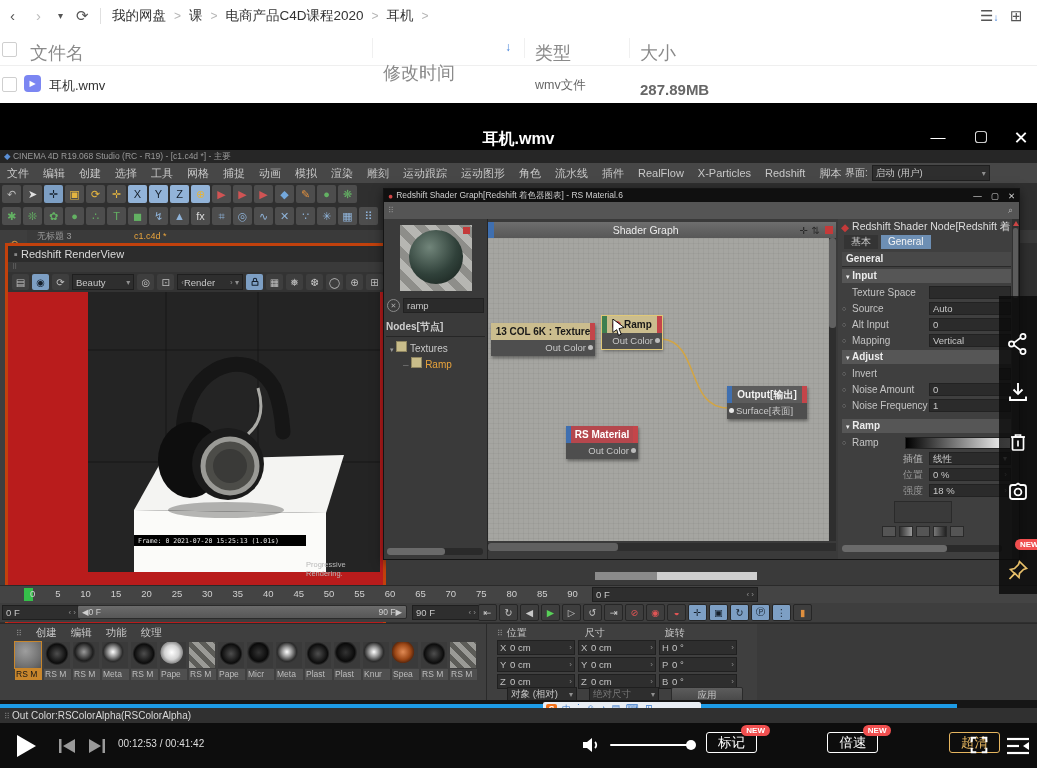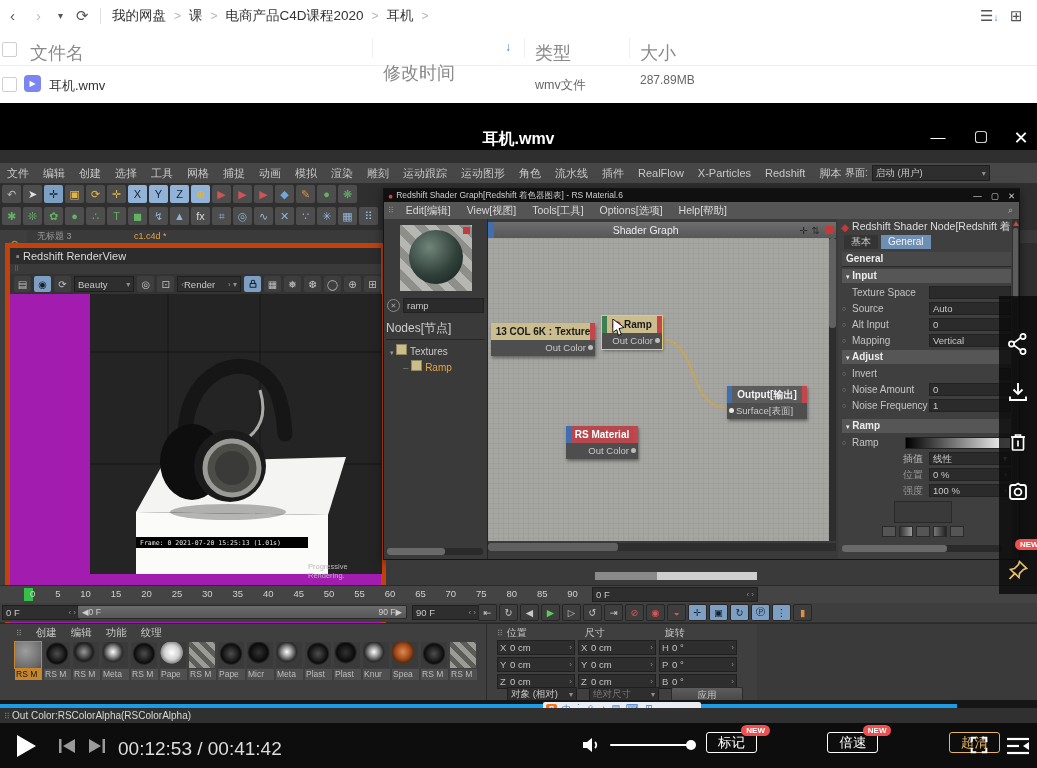--- a/index.html
+++ b/index.html
@@ -13,21 +13,21 @@
   .crumb{cursor:pointer;}
   .crumb-sep{color:#b5b5b5;font-size:12px;}
   .colhead{font-size:18px;color:#8a8a8a;}
   .chk{width:13px;height:13px;border:1px solid #cfcfcf;border-radius:2px;background:#fff;display:inline-block;}
   .file-icon{width:17px;height:17px;border-radius:4px;background:#7b86f2;color:#fff;font-size:8px;
              display:flex;align-items:center;justify-content:center;}
   
   .ptitle{font-size:16px;font-weight:bold;color:#fff;}
   .winbtn{color:#fff;font-size:15px;width:26px;text-align:center;cursor:pointer;}
   .ctrlbar{left:0;top:723px;width:1037px;height:45px;background:#0d0d0d;}
-  .timecode{font-size:19px;color:#ddd;}
+  .timecode{font-size:10px;color:#ddd;}
   .pbtn{border:1.5px solid #fff;border-radius:3px;color:#fff;font-size:13.5px;padding:2px 11px;position:relative;}
   .pbtn.gold{border-color:#e5b55f;color:#e5b55f;}
   .newbadge{position:absolute;top:-8px;right:-14px;background:#f04f4f;color:#fff;font-size:8px;
             padding:1px 5px;border-radius:7px;font-weight:bold;}
   .sideov{left:999px;top:296px;width:38px;height:298px;background:rgba(10,10,10,.8);}
   .sideicon{position:absolute;left:7px;width:24px;height:24px;}
   
   .c4dbg{background:#2f2f2f;}
   .menurow{display:flex;}
   .menuitem{padding:0 7px;font-size:11px;color:#c8c8c8;line-height:20px;white-space:nowrap;}
@@ -124,35 +124,38 @@
       <span class="abs colhead" style="left:535px;top:9px;">类型</span>
       <span class="abs" style="left:629px;top:6px;width:1px;height:20px;background:#f0f0f0;"></span>
       <span class="abs colhead" style="left:640px;top:9px;">大小</span>
     </div>
 
     <div class="abs" style="left:0;top:65px;width:1037px;height:38px;">
       <span class="abs chk" style="left:2px;top:12px;"></span>
       <span class="abs file-icon" style="left:24px;top:10px;">▶</span>
       <span class="abs" style="left:49px;top:12px;font-size:13px;color:#333;">耳机.wmv</span>
       <span class="abs" style="left:535px;top:12px;font-size:12.5px;color:#666;">wmv文件</span>
-      <span class="abs" style="left:640px;top:8px;font-size:12px;color:#666;">287.89MB</span>
+      <span class="abs" style="left:640px;top:16px;font-size:15px;color:#666;font-weight:bold;">287.89MB</span>
     </div>
   </div>
 
   <div class="abs" style="left:0;top:103px;width:1037px;height:665px;background:#000;">
     <div class="abs" style="left:0;top:15px;width:1037px;height:42px;display:flex;align-items:center;justify-content:center;">
       <span class="ptitle">耳机.wmv</span>
     </div>
     <span class="abs winbtn" style="left:925px;top:25px;">—</span>
     <span class="abs winbtn" style="left:968px;top:24px;">▢</span>
     <span class="abs winbtn" style="left:1008px;top:24px;font-size:18px;">✕</span>
   </div>
 
   <div class="abs c4dbg" style="left:0;top:150px;width:1037px;height:558px;">
 
+    <div class="abs" style="left:0;top:0;width:1037px;height:13px;background:#262626;color:#9a9a9a;font-size:8.5px;line-height:13px;padding-left:4px;box-sizing:border-box;">
+      <span style="color:#5a8fd6;">◆ </span><span>CINEMA 4D R19.068 Studio (RC - R19) - [c1.c4d *] - 主要</span>
+    </div>
 
     <div class="abs menurow" style="left:0;top:13px;width:845px;height:20px;background:#474747;">
 
     <span class="menuitem">文件</span>
         <span class="menuitem">编辑</span>
         <span class="menuitem">创建</span>
         <span class="menuitem">选择</span>
         <span class="menuitem">工具</span>
         <span class="menuitem">网格</span>
         <span class="menuitem">捕捉</span>
@@ -238,21 +241,21 @@
         <span class="ltool" style="color: rgb(168, 168, 168);">▩</span>
       </div>
 
     <div class="abs" style="left:27px;top:80px;width:1010px;height:13px;background:#3a3a3a;font-size:9px;line-height:13px;">
       <span style="color:#9a9a9a;padding-left:10px;">无标题 3</span>
       <span style="color:#e8a33c;padding-left:60px;">c1.c4d *</span>
     </div>
 
     <div class="abs" style="left:-30px;top:540px;width:80px;font-size:7.5px;color:#8f8f8f;letter-spacing:1px;transform:rotate(-90deg);">CINEMA 4D</div>
 
-    <div class="abs" style="left:5px;top:93px;width:381px;height:435px;background:#333;border:5px solid #c2410c;box-sizing:border-box;">
+    <div class="abs" style="left:5px;top:93px;width:381px;height:435px;background:#333;border:3px solid #c2410c;box-sizing:border-box;">
       <div style="height:16px;background:#2c2c2c;color:#dadada;font-size:11px;line-height:16px;padding-left:6px;">
         <span style="color:#888;">▪ </span><span>Redshift RenderView</span>
       </div>
       <div style="height:10px;background:#3a3a3a;color:#777;font-size:7px;line-height:10px;padding-left:4px;">⠿</div>
       <div style="height:20px;display:flex;gap:3px;align-items:center;padding-left:4px;">
         <span style="display:flex;gap:3px;">
             <span class="rvicon" style="color: rgb(192, 192, 192);">▤</span>
             <span class="rvicon" style="color: rgb(22, 32, 44); background: rgb(125, 159, 196);">◉</span>
             <span class="rvicon" style="color: rgb(192, 192, 192);">⟳</span>
           </span>
@@ -278,21 +281,21 @@
         <span style="display:flex;gap:3px;">
             <span class="rvicon" style="color: rgb(192, 192, 192);">▦</span>
             <span class="rvicon" style="color: rgb(192, 192, 192);">❅</span>
             <span class="rvicon" style="color: rgb(192, 192, 192);">❆</span>
             <span class="rvicon" style="color: rgb(192, 192, 192);">◯</span>
             <span class="rvicon" style="color: rgb(192, 192, 192);">⊕</span>
             <span class="rvicon" style="color: rgb(192, 192, 192);">⊞</span>
           </span>
       </div>
 
-      <div style="position:relative;height:371px;background:#a21caf;">
+      <div style="position:relative;height:371px;background:#b91c1c;">
         <svg width="292" height="280" viewBox="0 0 292 280" style="position:absolute;left:80px;top:0;">
           <rect x="0" y="0" width="292" height="280" fill="#242424"></rect>
           <line x1="78" y1="0" x2="78" y2="280" stroke="#171717"></line>
           <line x1="170" y1="0" x2="170" y2="280" stroke="#171717"></line>
           <line x1="0" y1="58" x2="292" y2="58" stroke="#171717"></line>
           <line x1="0" y1="170" x2="292" y2="170" stroke="#171717"></line>
           <polygon points="46,218 74,168 256,163 238,221" fill="#f4f4f2"></polygon>
           <polygon points="46,218 238,221 238,280 46,280" fill="#fbfbf9"></polygon>
           <ellipse cx="138" cy="218" rx="58" ry="8" fill="rgba(0,0,0,0.28)"></ellipse>
           <path d="M 96 150 C 88 80, 158 46, 186 96 C 192 110, 194 124, 195 140" stroke="#161616" stroke-width="15" fill="none" stroke-linecap="round"></path>
@@ -315,40 +318,33 @@
         <span>Redshift Shader Graph[Redshift 着色器图表] - RS Material.6</span>
         <span style="margin-left:auto;display:flex;gap:9px;color:#cfcfcf;">
           <span>—</span>
           <span>▢</span>
           <span>✕</span>
         </span>
       </div>
 
       <div style="height:17px;background:#555;display:flex;align-items:center;">
         <span style="color:#8a8a8a;font-size:8px;padding:0 4px;">⠿</span>
-        <span style="display:flex;">
-            <span class="sgmenu">Edit[编辑]</span>
-            <span class="sgmenu">View[视图]</span>
-            <span class="sgmenu">Tools[工具]</span>
-            <span class="sgmenu">Options[选项]</span>
-            <span class="sgmenu">Help[帮助]</span>
-          </span>
         <span style="margin-left:auto;padding-right:6px;color:#bbb;font-size:9px;">⌕</span>
       </div>
 
       <div class="abs" style="left:0;top:30px;width:104px;height:340px;background:#3a3a3a;border-right:1px solid #262626;box-sizing:border-box;">
         <div style="position:relative;margin:6px auto 0;width:72px;height:66px;background:repeating-linear-gradient(45deg,#b6b6b2 0 8px,#8e8e8a 8px 16px);">
           <div style="position:absolute;left:9px;top:5px;width:54px;height:54px;border-radius:50%;background:radial-gradient(circle at 38% 32%,#71857a,#30413a 55%,#141d19);"></div>
           <div style="position:absolute;right:2px;top:2px;width:7px;height:7px;background:#c43a3a;"></div>
         </div>
         <div style="display:flex;align-items:center;gap:3px;margin:7px 3px 0;">
           <span style="width:11px;height:11px;border:1px solid #8a8a8a;border-radius:50%;color:#aaa;font-size:7px;line-height:11px;text-align:center;">✕</span>
           <input style="flex: 1 1 0%; width: 70px; background: rgb(43, 43, 43); border: 1px solid rgb(34, 34, 34); color: rgb(200, 200, 200); font-size: 9.5px; height: 13px; padding: 0px 3px;" value="ramp">
         </div>
-        <div style="margin:7px 2px 0;font-size:12px;color:#cfcfcf;border-bottom:1px solid #262626;padding-bottom:2px;">Nodes[节点]</div>
+        <div style="margin:7px 2px 0;font-size:10px;color:#cfcfcf;border-bottom:1px solid #262626;padding-bottom:2px;font-weight:bold;">Nodes[节点]</div>
         <div style="margin:4px 0 0 6px;font-size:10px;color:#c8c8c8;">
           <div><span style="color:#999;font-size:7px;">▾</span> <span style="display:inline-block;width:9px;height:9px;background:#c9bd8a;border:1px solid #8f8560;"></span> <span>Textures</span></div>
           <div style="margin-left:13px;margin-top:3px;"><span style="color:#777;">–</span> <span style="display:inline-block;width:9px;height:9px;background:#c9bd8a;border:1px solid #8f8560;"></span> <span style="color:#e8a33c;">Ramp</span></div>
         </div>
         <div style="position:absolute;left:3px;bottom:4px;width:96px;height:7px;background:#2a2a2a;border-radius:3px;">
           <div style="width:58px;height:7px;background:#6a6a6a;border-radius:3px;"></div>
         </div>
       </div>
 
       <div class="abs" style="left:104px;top:33px;width:348px;height:16px;background:linear-gradient(#6e6e6e,#575757);display:flex;align-items:center;">
@@ -463,21 +459,21 @@
           <div class="prow">
             <span class="plabel" style="text-align:right;padding-right:6px;color:#9a9a9a;">位置</span>
             <span class="pfield" style="display:flex;">
                 <span>0 %</span>
                 <span class="spin">›</span>
               </span>
           </div>
           <div class="prow">
             <span class="plabel" style="text-align:right;padding-right:6px;color:#9a9a9a;">强度</span>
             <span class="pfield" style="display:flex;">
-                <span>100 %</span>
+                <span>18 %</span>
                 <span class="spin">›</span>
               </span>
           </div>
           <div style="width:56px;height:20px;background:#3a3a3a;border:1px solid #2a2a2a;margin:3px 0 3px 52px;"></div>
           <div style="display:flex;gap:3px;margin-left:40px;">
             <span style="width:12px;height:9px;background:#555;border:1px solid #2a2a2a;"></span>
             <span style="width:12px;height:9px;background:linear-gradient(90deg,#333,#999);border:1px solid #2a2a2a;"></span>
             <span style="width:12px;height:9px;background:#555;border:1px solid #2a2a2a;"></span>
             <span style="width:12px;height:9px;background:linear-gradient(90deg,#777,#222);border:1px solid #2a2a2a;"></span>
             <span style="width:12px;height:9px;background:#555;border:1px solid #2a2a2a;"></span>

